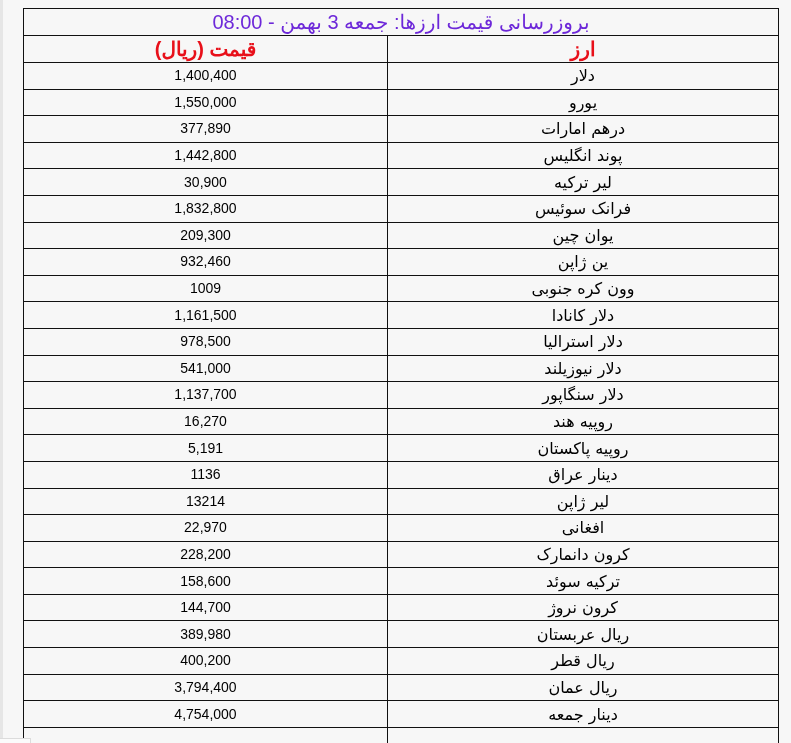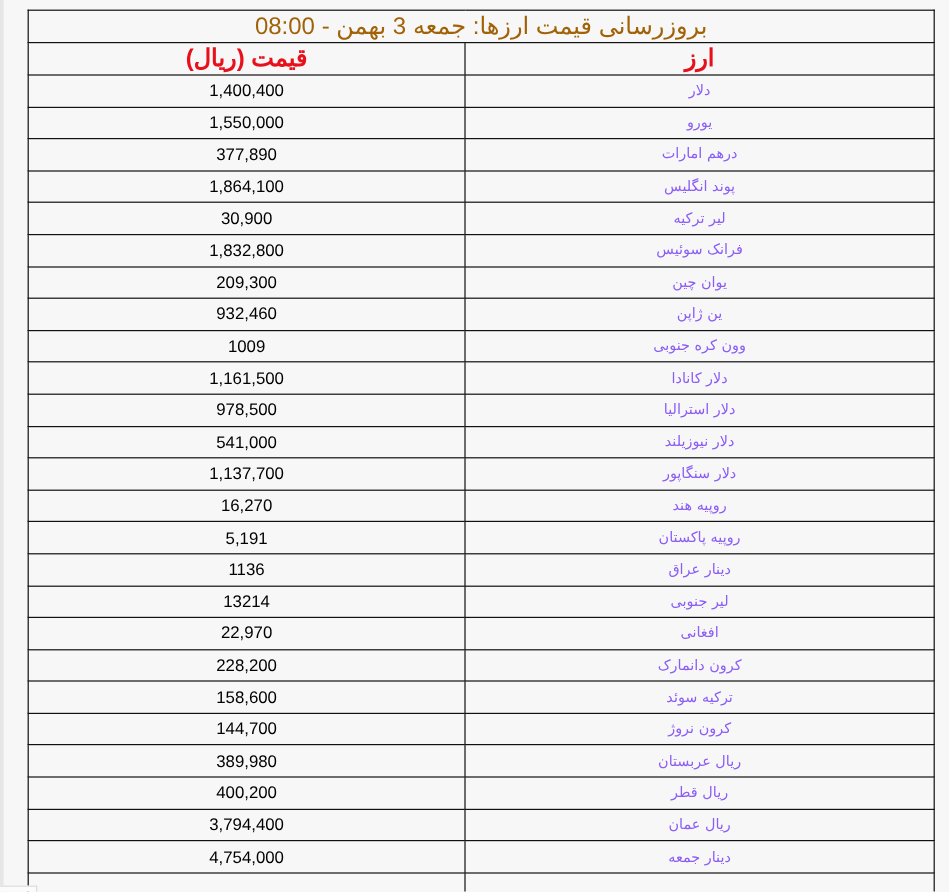--- a/index.html
+++ b/index.html
@@ -39,39 +39,39 @@
     }
     table.rates td, table.rates th {
       border: 1.5px solid #111;
       text-align: center;
       padding: 0;
       overflow: hidden;
       white-space: nowrap;
     }
     .title-cell {
       height: 26px;
-      color: #a16207;
+      color: #6d28d9;
       font-family: "Liberation Sans", sans-serif;
       font-size: 20px;
       font-weight: normal;
       line-height: 26px;
     }
     .head-cell {
       height: 26px;
       color: #e8101a;
       font-family: "Liberation Sans", sans-serif;
       font-size: 20px;
       font-weight: bold;
       line-height: 26px;
     }
     .name-cell {
       height: 25.6px;
       font-family: "DejaVu Sans", sans-serif;
-      font-size: 12px;
-      color: #8b5cf6;
+      font-size: 16px;
+      color: #000000;
       line-height: 25px;
     }
     .price-cell {
       height: 25.6px;
       font-family: "Liberation Sans", sans-serif;
       font-size: 14px;
       color: #000000;
       line-height: 25px;
       direction: ltr;
     }
@@ -105,21 +105,21 @@
     <tr>
         <td class="name-cell">یورو</td>
         <td class="price-cell">1,550,000</td>
       </tr>
     <tr>
         <td class="name-cell">درهم امارات</td>
         <td class="price-cell">377,890</td>
       </tr>
     <tr>
         <td class="name-cell">پوند انگلیس</td>
-        <td class="price-cell">1,864,100</td>
+        <td class="price-cell">1,442,800</td>
       </tr>
     <tr>
         <td class="name-cell">لیر ترکیه</td>
         <td class="price-cell">30,900</td>
       </tr>
     <tr>
         <td class="name-cell">فرانک سوئیس</td>
         <td class="price-cell">1,832,800</td>
       </tr>
     <tr>
@@ -156,21 +156,21 @@
       </tr>
     <tr>
         <td class="name-cell">روپیه پاکستان</td>
         <td class="price-cell">5,191</td>
       </tr>
     <tr>
         <td class="name-cell">دینار عراق</td>
         <td class="price-cell">1136</td>
       </tr>
     <tr>
-        <td class="name-cell">لیر جنوبی</td>
+        <td class="name-cell">لیر ژاپن</td>
         <td class="price-cell">13214</td>
       </tr>
     <tr>
         <td class="name-cell">افغانی</td>
         <td class="price-cell">22,970</td>
       </tr>
     <tr>
         <td class="name-cell">کرون دانمارک</td>
         <td class="price-cell">228,200</td>
       </tr>

